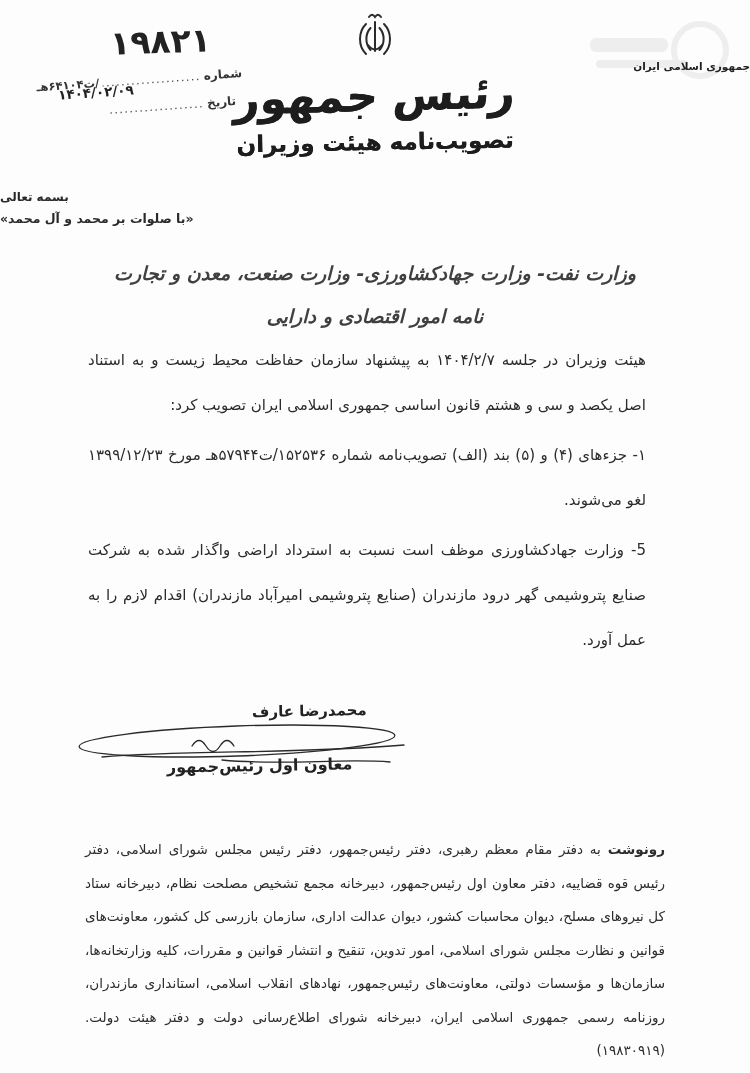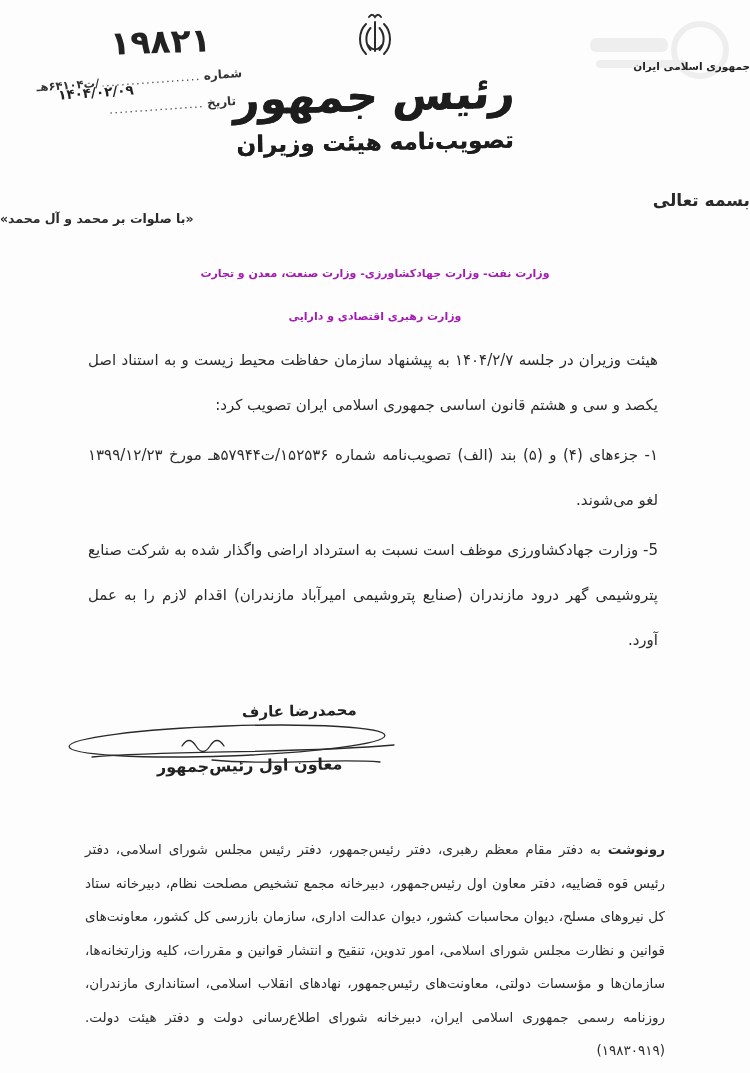--- a/index.html
+++ b/index.html
@@ -36,34 +36,34 @@
     font-size:44px;font-weight:bold;color:#1d1d1d;line-height:1.15;
     transform:rotate(-1.5deg) skewX(-6deg);text-shadow:.4px 0 0 currentColor;
   }
   .decree-title{
     position:absolute;left:0;right:0;top:129px;text-align:center;
     font-size:23px;font-weight:bold;color:#1d1d1d;
     transform:rotate(-1deg);text-shadow:.3px 0 0 currentColor;
   }
   .watermark{position:absolute;right:18px;top:16px;opacity:.055;}
   
-  .besmeh{position:absolute;left:0;right:0;top:190px;text-align:right;
-    font-size:17px;font-weight:600;color:#2a2a2a;}
+  .besmeh{position:absolute;left:0;right:0;top:190px;text-align:left;
+    font-size:12px;font-weight:600;color:#2a2a2a;}
   .salawat{position:absolute;left:0;right:0;top:211px;text-align:left;
     font-size:12.5px;font-weight:600;color:#2a2a2a;}
   
   .addressees{position:absolute;left:60px;right:60px;top:252px;text-align:center;
-    font-size:11px;font-weight:bold;color:#a21caf;line-height:43px;}
+    font-size:19px;font-weight:bold;color:#404040;line-height:43px;font-style:italic;}
   
   .body-text{position:absolute;right:88px;left:88px;top:338px;
     font-size:15px;font-weight:500;color:#2b2b2b;line-height:45px;
     text-align:justify;}
-  .body-text p{margin:0 4px 5px 0;}
+  .body-text p{margin:0 16px 5px 0;}
   
-  .sig-block{position:absolute;left:62px;top:694px;width:335px;height:105px;text-align:center;}
+  .sig-block{position:absolute;left:72px;top:694px;width:335px;height:105px;text-align:center;}
   .sig-name{position:absolute;right:40px;top:8px;font-size:15px;font-weight:bold;color:#222;
     transform:rotate(-1deg);}
   .sig-scribble{position:absolute;left:0;top:22px;}
   .sig-title{position:absolute;right:55px;top:62px;font-size:16px;font-weight:bold;color:#222;
     transform:rotate(-1deg);}
   
   .footer-copy{position:absolute;right:85px;left:85px;top:833px;
     font-size:13.5px;font-weight:500;color:#2c2c2c;line-height:33.5px;
     text-align:justify;}
   .footer-copy b{font-weight:bold;}
@@ -114,21 +114,21 @@
 
   <div class="president">رئیس جمهور</div>
 
   <div class="decree-title">تصویب‌نامه هیئت وزیران</div>
 
   <div class="besmeh">بسمه تعالی</div>
   <div class="salawat">«با صلوات بر محمد و آل محمد»</div>
 
   <div class="addressees">
     <div>وزارت نفت- وزارت جهادکشاورزی- وزارت صنعت، معدن و تجارت</div>
-    <div>وزارت رهبری اقتصادی و دارایی</div>
+    <div>نامه امور اقتصادی و دارایی</div>
   </div>
 
   <div class="body-text">
     <p>هیئت وزیران در جلسه ۱۴۰۴/۲/۷ به پیشنهاد سازمان حفاظت محیط زیست و به استناد اصل یکصد و سی و هشتم قانون اساسی جمهوری اسلامی ایران تصویب کرد:</p>
     <p>۱- جزءهای (۴) و (۵) بند (الف) تصویب‌نامه شماره ۱۵۲۵۳۶/ت۵۷۹۴۴هـ مورخ ۱۳۹۹/۱۲/۲۳ لغو می‌شوند.</p>
     <p>5- وزارت جهادکشاورزی موظف است نسبت به استرداد اراضی واگذار شده به شرکت صنایع پتروشیمی گهر درود مازندران (صنایع پتروشیمی امیرآباد مازندران) اقدام لازم را به عمل آورد.</p>
   </div>
 
   <div class="sig-block">
     <div class="sig-name">محمدرضا عارف</div>

